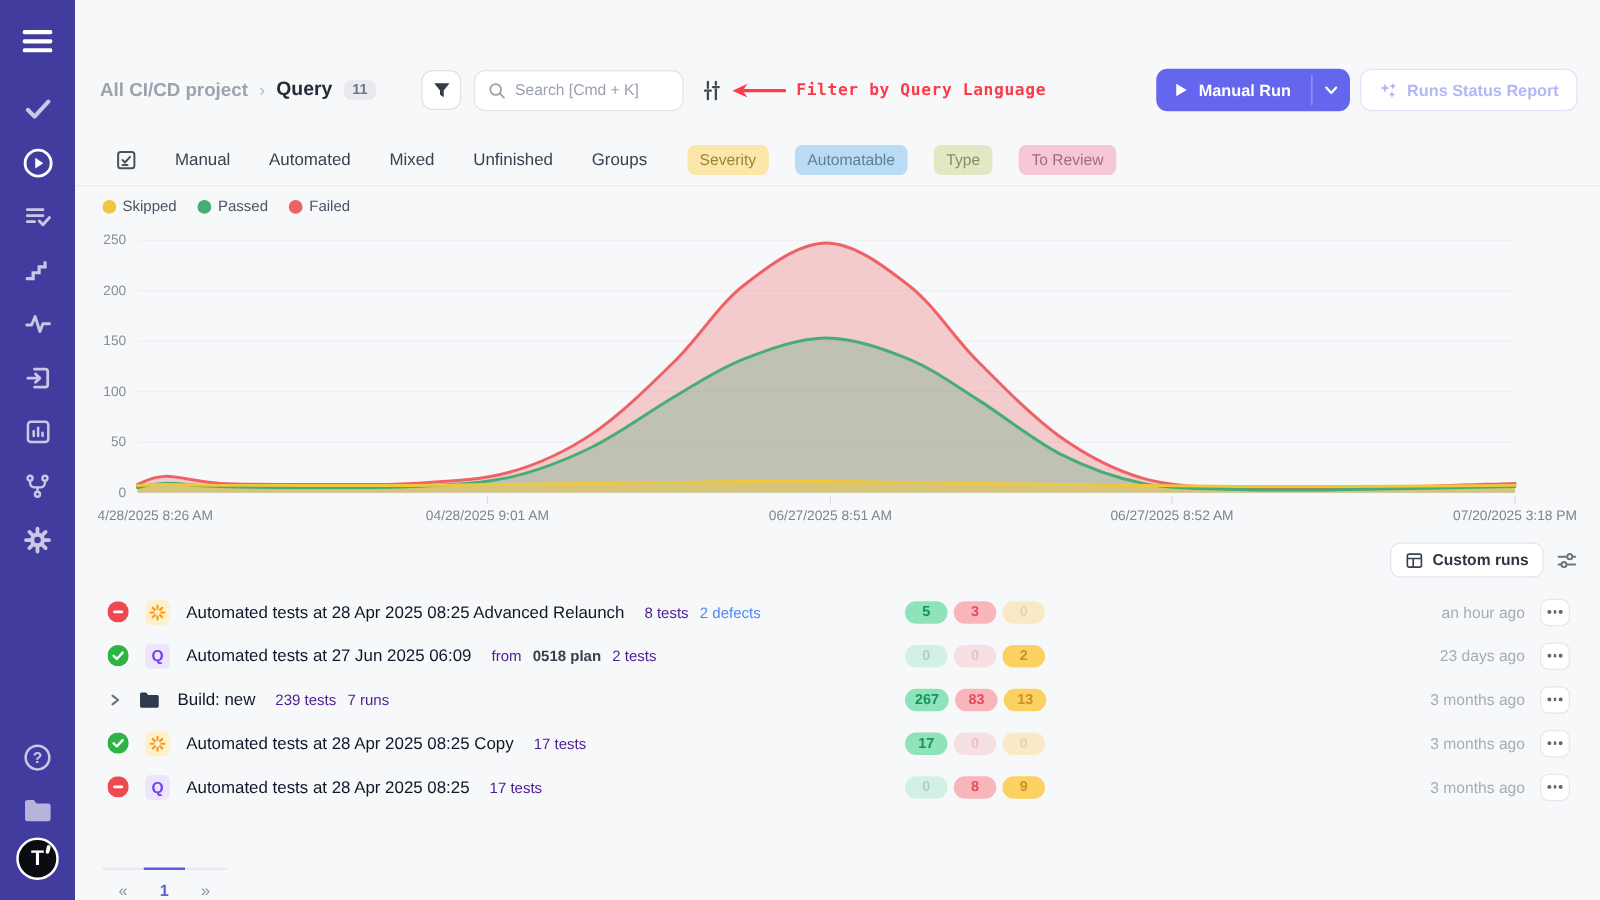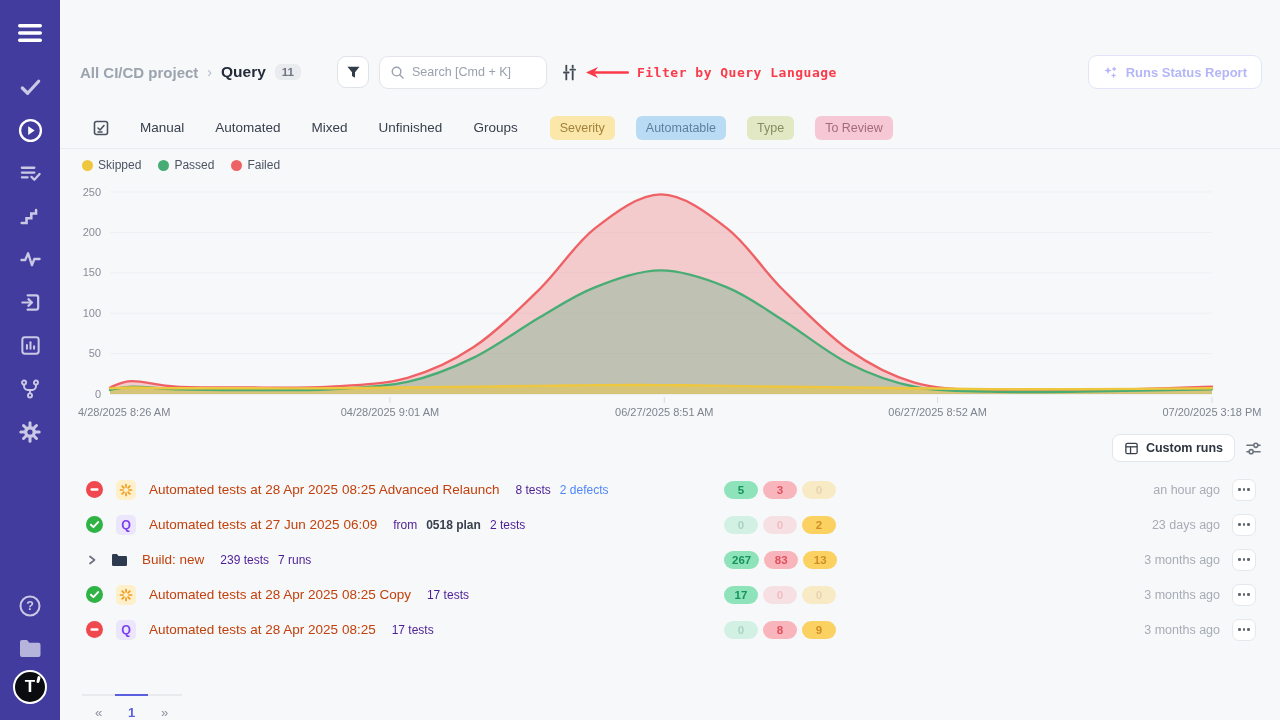--- a/index.html
+++ b/index.html
@@ -60,21 +60,21 @@
   .toolbar { height:38px; display:flex; justify-content:flex-end; align-items:center; gap:10px; padding-right:18px; }
   .custom-view { height:28px; background:#fff; border:1px solid #e2e5ea; border-radius:8px; display:flex; align-items:center; gap:7px; padding:0 11px; font-size:12.5px; font-weight:700; color:#2c3440; cursor:pointer; }
 
   
   .runs-list { padding-top:5px; }
   .run-row { height:35px; display:grid; grid-template-columns:638px 140px 1fr 30px; align-items:center; padding:0 18px 0 26px; }
   .rr-left { display:flex; align-items:center; gap:8px; min-width:0; }
   .rr-avatar { width:20px; height:20px; border-radius:5px; display:flex; align-items:center; justify-content:center; flex-shrink:0; margin-left:5px; }
   .rr-avatar.spark { background:#fdf0cb; }
   .rr-avatar.q { background:#ece6fc; color:#7a3ff2; font-weight:700; font-size:12.5px; }
-  .rr-title { font-size:13.5px; color:#c2410c; margin-left:5px; white-space:nowrap; cursor:pointer; }
+  .rr-title { font-size:13.5px; color:#0f172a; margin-left:5px; white-space:nowrap; cursor:pointer; }
   .rr-meta { display:flex; gap:9px; margin-left:8px; align-items:baseline; white-space:nowrap; }
   .meta-plain { font-size:12px; color:#4c1d95; }
   .meta-bold { font-size:12px; color:#39414e; font-weight:700; }
   .meta-link { font-size:12px; color:#4f86f7; cursor:pointer; }
   .rr-badges { display:flex; gap:5px; }
   .badge { min-width:34px; height:18px; border-radius:9px; font-size:11.5px; font-weight:700; display:flex; align-items:center; justify-content:center; padding:0 8px; }
   .badge.muted { opacity:.35; }
   .rr-time { text-align:right; font-size:12.5px; color:#a6acb6; padding-right:12px; }
   .rr-menu { width:24px; height:22px; border:1px solid #e4e7ec; border-radius:7px; background:#fff; display:flex; align-items:center; justify-content:center; gap:2px; cursor:pointer; }
   .rr-menu i { width:2.5px; height:2.5px; border-radius:50%; background:#5f6670; }
@@ -226,20 +226,34 @@
 
       <div class="annotation">
         <svg width="44" height="13" viewBox="0 0 44 13">
             <path d="M1 6.5 L13 1 L9.2 6.5 L13 12 Z" fill="#fb3a4a"></path>
             <rect x="9" y="5.2" width="35" height="2.6" rx="1.3" fill="#fb3a4a"></rect>
           </svg>
         <span class="txt">Filter by Query Language</span>
       </div>
 
       <div class="hdr-actions">
+        <div class="manual-run">
+          <span class="mr-main">
+            <svg width="10" height="12" viewBox="0 0 10 12">
+                <path d="M1 1 L9.4 6 L1 11 Z" fill="#fff"></path>
+              </svg>
+            <span>Manual Run</span>
+          </span>
+          <span class="mr-split"></span>
+          <span class="mr-caret">
+            <svg width="10" height="7" viewBox="0 0 10 7">
+                <path d="M1 1 L5 5.4 L9 1" stroke="#fff" stroke-width="1.8" fill="none" stroke-linecap="round" stroke-linejoin="round"></path>
+              </svg>
+          </span>
+        </div>
         <button class="report-btn">
           <svg width="15" height="15" viewBox="0 0 16 16" fill="#b4b6f8">
               <path d="M5.3 1.8 L6.4 4.7 L9.3 5.8 L6.4 6.9 L5.3 9.8 L4.2 6.9 L1.3 5.8 L4.2 4.7 Z"></path>
               <path d="M11.3 8.3 L12.1 10.5 L14.3 11.3 L12.1 12.1 L11.3 14.3 L10.5 12.1 L8.3 11.3 L10.5 10.5 Z"></path>
               <rect x="11.2" y="2" width="1.5" height="4.4" rx=".75"></rect>
               <rect x="9.75" y="3.45" width="4.4" height="1.5" rx=".75"></rect>
             </svg>
           <span>Runs Status Report</span>
         </button>
       </div>

